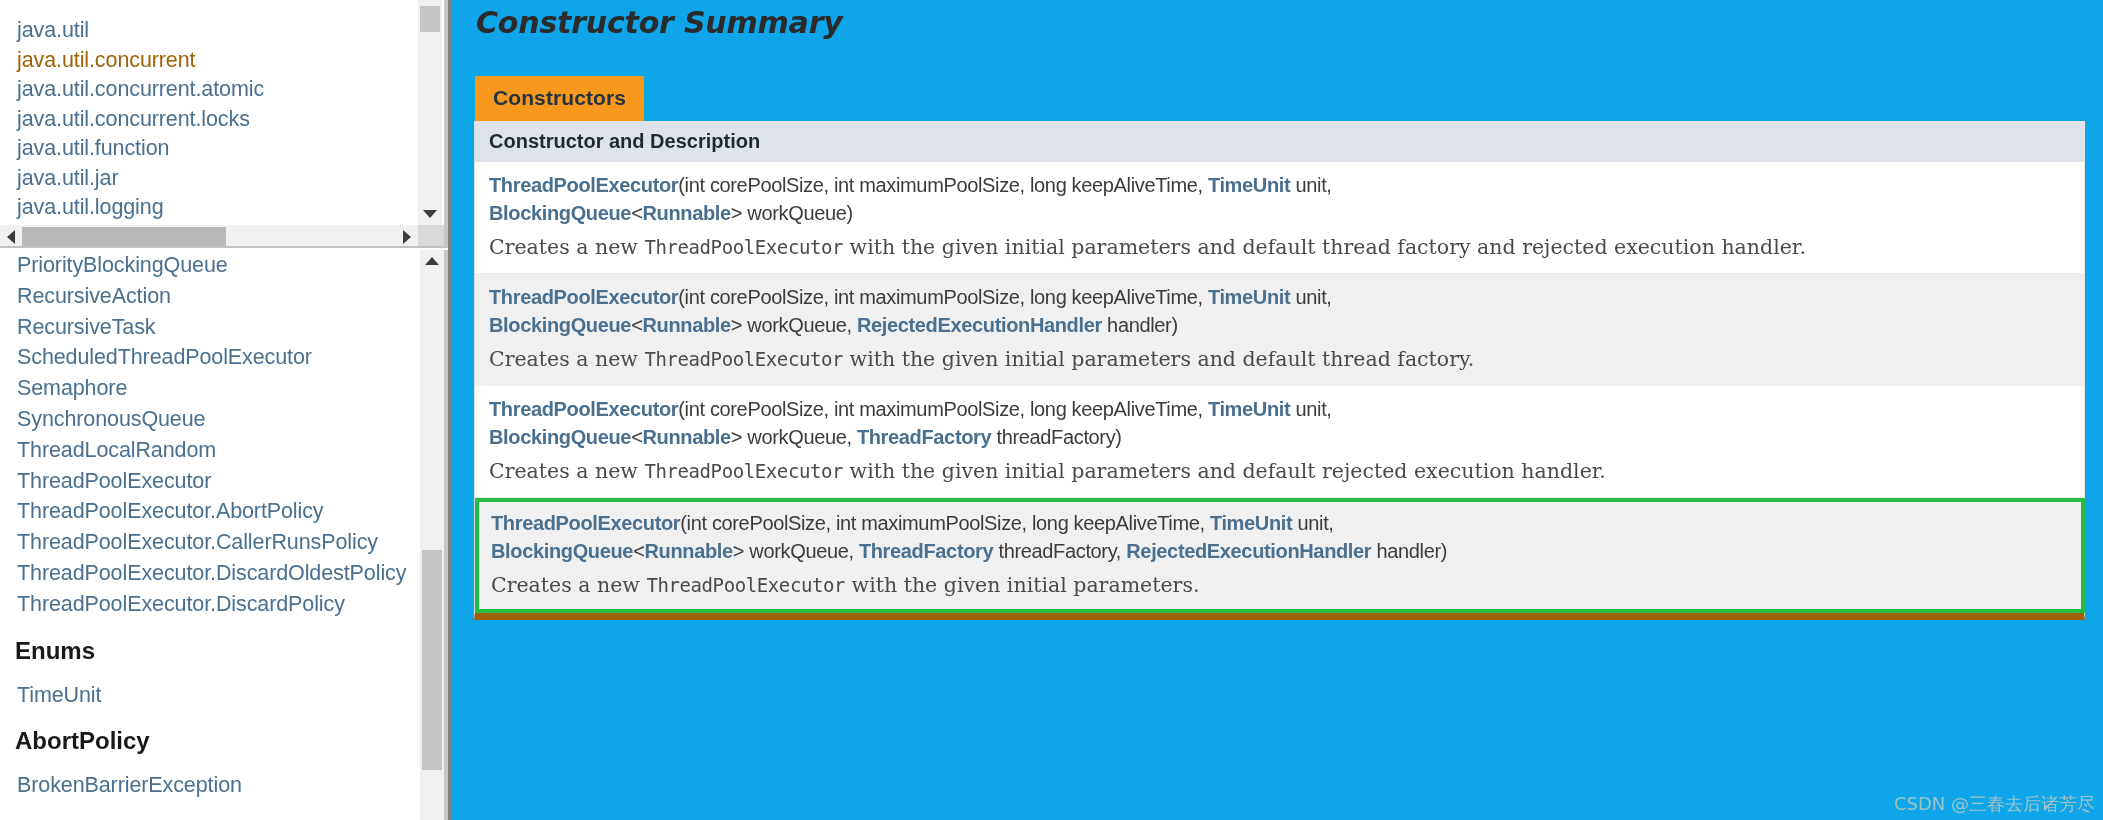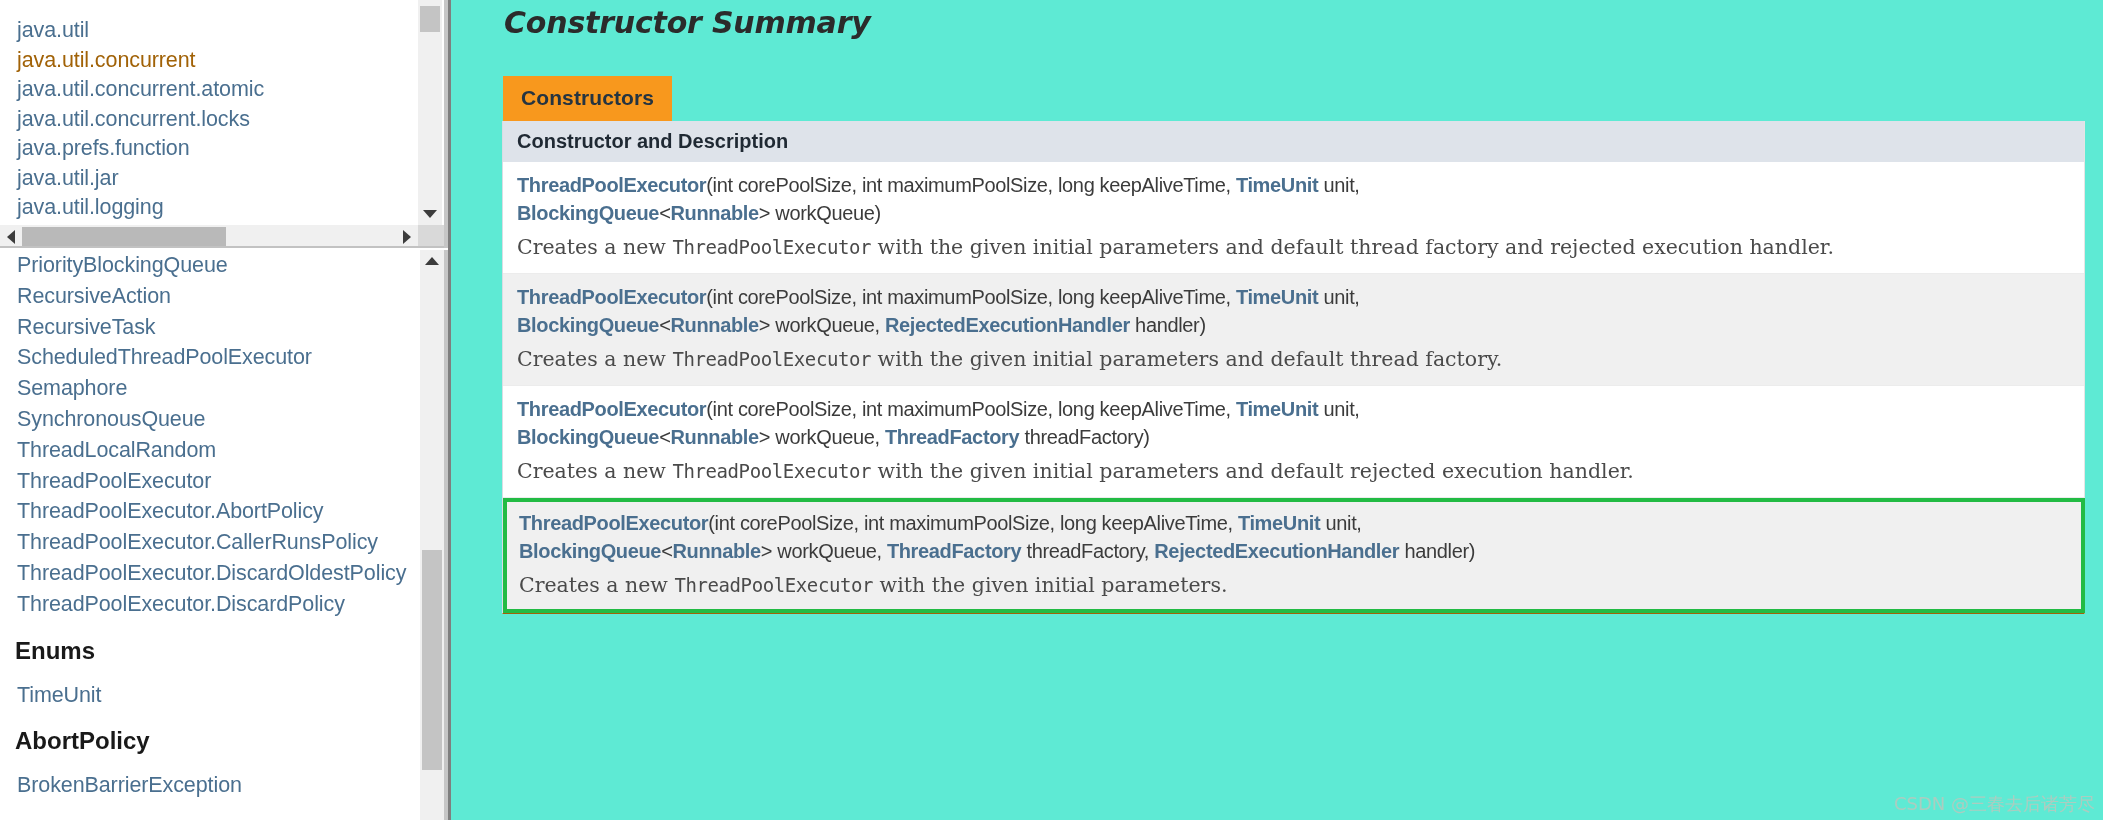--- a/index.html
+++ b/index.html
@@ -155,22 +155,22 @@
   .main {
     position: relative;
     flex: 1 1 auto;
     height: 820px;
     background: #ffffff;
     overflow: hidden;
   }
   .main-inner {
     position: absolute;
     left: 0; top: 0; right: 0; bottom: 0;
-    background: #5eead4;
-    padding-left: 51px;
+    background: #0ea5e9;
+    padding-left: 23px;
     padding-right: 0px;
   }
 
   .page-title {
     font-family: "DejaVu Sans", sans-serif;
     font-style: italic;
     font-weight: bold;
     font-size: 30px;
     color: #2b2b2b;
     margin: 0;
@@ -191,21 +191,21 @@
     font-size: 21px;
     padding: 10px 18px 11px 18px;
     letter-spacing: 0.1px;
   }
 
   .ctable {
     margin-top: 0px;
     margin-right: 18px;
     border-left: 1px solid #d8dde4;
     border-right: 1px solid #e5e5e5;
-    border-bottom: 1px solid #a16207;
+    border-bottom: 7px solid #a16207;
   }
   .chead {
     background: #dee3ea;
     font-weight: bold;
     font-size: 20px;
     color: #1f2933;
     padding: 9px 0 9px 14px;
   }
 
   .crow {
@@ -264,21 +264,21 @@
 <div class="app">
 
   <div class="sidebar">
 
     <div class="pkg-frame">
       <div class="pkg-list">
         <div class="pkg-item">java.util</div>
         <div class="pkg-item active">java.util.concurrent</div>
         <div class="pkg-item">java.util.concurrent.atomic</div>
         <div class="pkg-item">java.util.concurrent.locks</div>
-        <div class="pkg-item">java.prefs.function</div>
+        <div class="pkg-item">java.util.function</div>
         <div class="pkg-item">java.util.jar</div>
         <div class="pkg-item">java.util.logging</div>
         <div class="pkg-item">locks.util.prefs</div>
       </div>
 
       <div class="vsb" style="left:418px; top:0; height:225px;">
         <div class="vtrack"></div>
         <div class="vthumb" style="top:6px; height:26px;"></div>
         <div class="arrow" style="bottom:0;">
           <div class="tri-down"></div>

